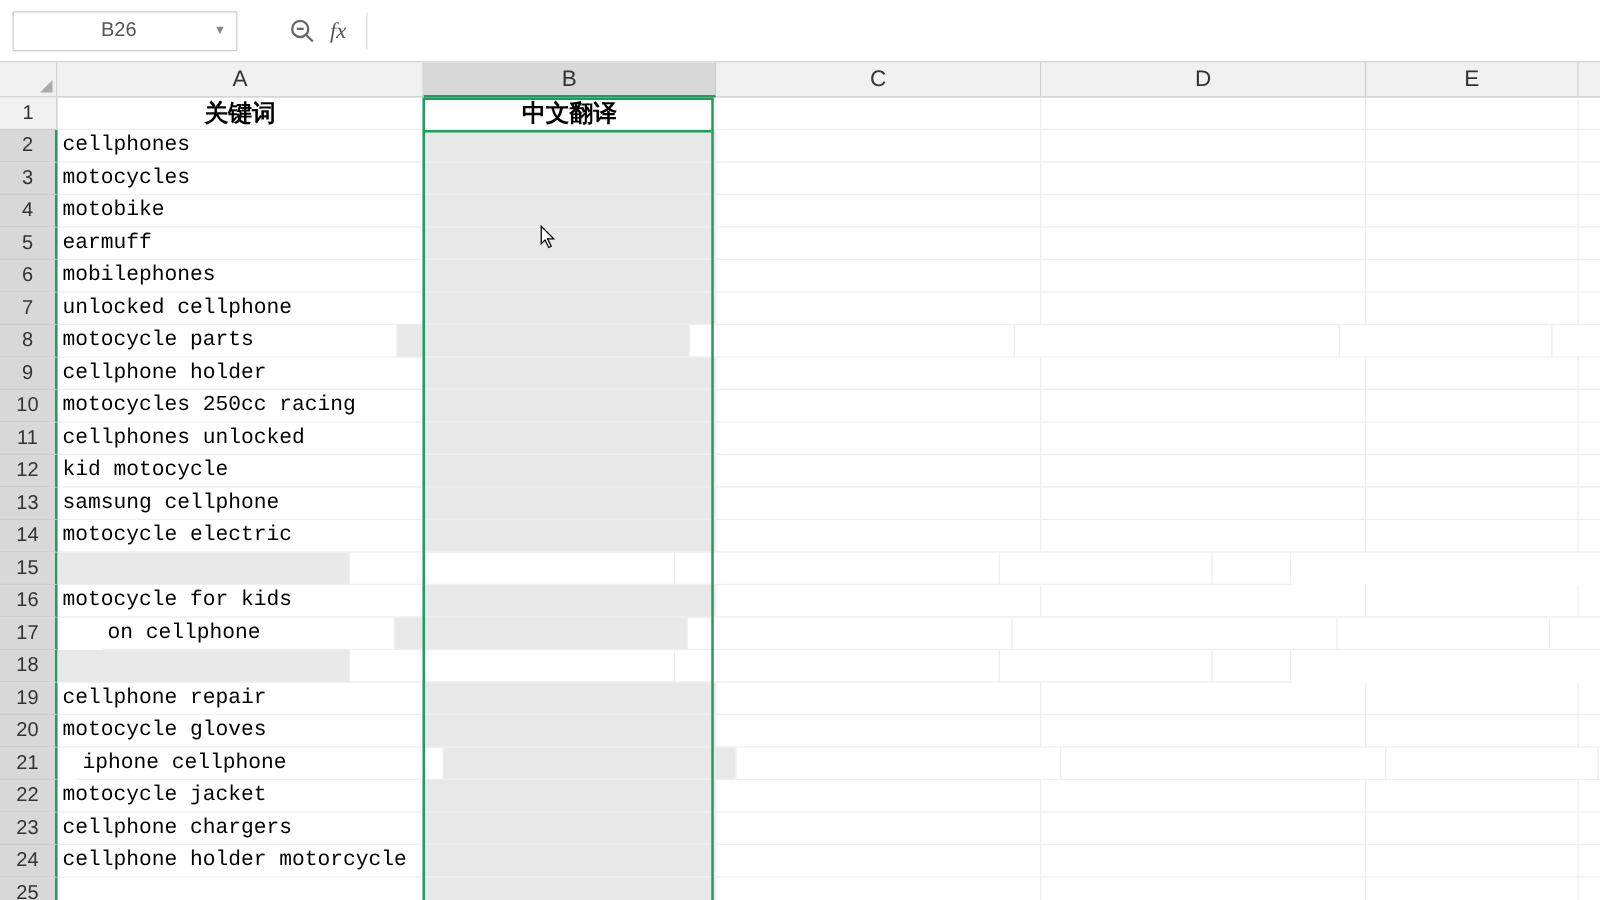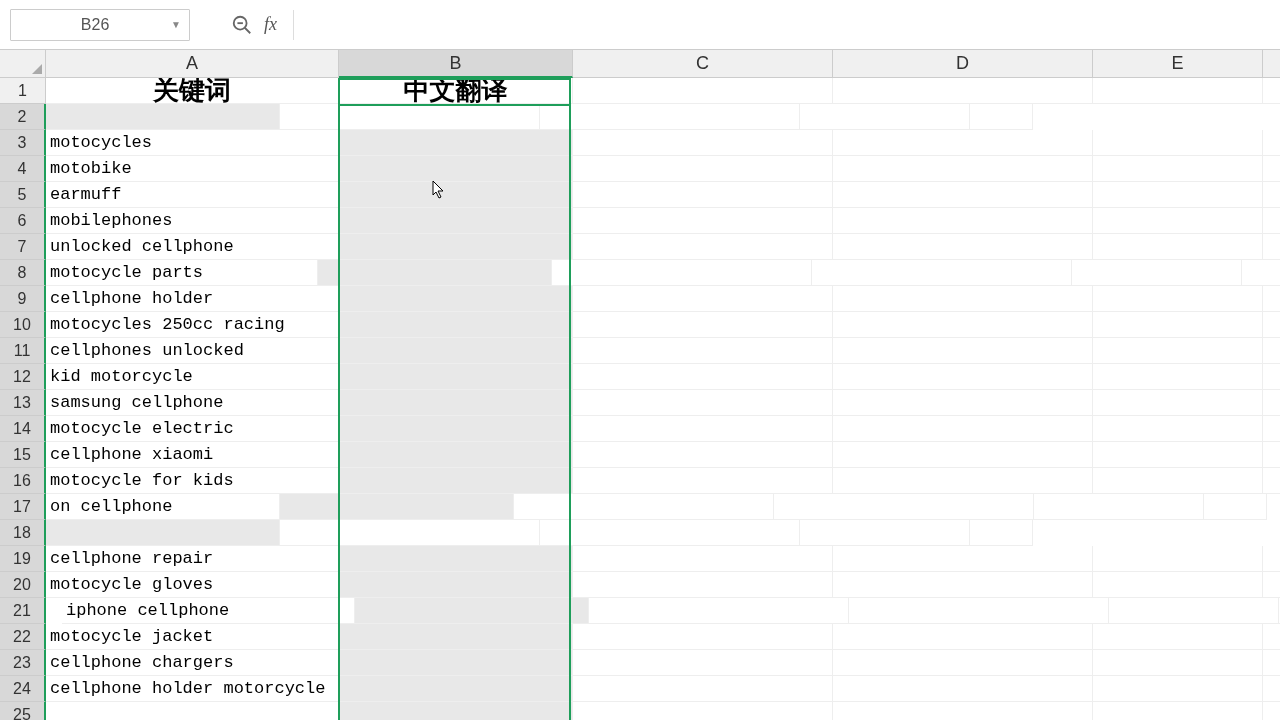--- a/index.html
+++ b/index.html
@@ -116,21 +116,21 @@
   color: #000;
   padding: 2px 4px;
   display: flex;
   align-items: center;
   overflow: hidden;
   white-space: nowrap;
 }
 .cell.header-cell {
   font-family: Liberation Serif, serif;
   font-weight: bold;
-  font-size: 26px;
+  font-size: 19px;
   justify-content: center;
 }
 .cell.sel { background: #e8e8e8; }
 
 .selection-outline {
   position: absolute;
   border: 2px solid #1e9e5a;
   pointer-events: none;
 }
 .cursor {
@@ -199,20 +199,21 @@
   <div class="cells" id="cells">
       <div class="row">
         <div class="cell header-cell" style="width: 293px;">关键词</div>
         <div class="cell header-cell" style="width: 234px;">中文翻译</div>
         <div class="cell header-cell" style="width: 260px;"></div>
         <div class="cell header-cell" style="width: 260px;"></div>
         <div class="cell header-cell" style="width: 170px;"></div>
         <div class="cell header-cell" style="width: 63px;"></div>
       </div>
       <div class="row">
+        <div class="cell" style="width: 293px;">cellphones</div>
         <div class="cell sel" style="width: 234px;"></div>
         <div class="cell" style="width: 260px;"></div>
         <div class="cell" style="width: 260px;"></div>
         <div class="cell" style="width: 170px;"></div>
         <div class="cell" style="width: 63px;"></div>
       </div>
       <div class="row">
         <div class="cell" style="width: 293px;">motocycles</div>
         <div class="cell sel" style="width: 234px;"></div>
         <div class="cell" style="width: 260px;"></div>
@@ -278,21 +279,21 @@
       </div>
       <div class="row">
         <div class="cell" style="width: 293px;">cellphones unlocked</div>
         <div class="cell sel" style="width: 234px;"></div>
         <div class="cell" style="width: 260px;"></div>
         <div class="cell" style="width: 260px;"></div>
         <div class="cell" style="width: 170px;"></div>
         <div class="cell" style="width: 63px;"></div>
       </div>
       <div class="row">
-        <div class="cell" style="width: 293px;">kid motorcycle</div>
+        <div class="cell" style="width: 293px;">kid motocycle</div>
         <div class="cell sel" style="width: 234px;"></div>
         <div class="cell" style="width: 260px;"></div>
         <div class="cell" style="width: 260px;"></div>
         <div class="cell" style="width: 170px;"></div>
         <div class="cell" style="width: 63px;"></div>
       </div>
       <div class="row">
         <div class="cell" style="width: 293px;">samsung cellphone</div>
         <div class="cell sel" style="width: 234px;"></div>
         <div class="cell" style="width: 260px;"></div>
@@ -302,37 +303,36 @@
       </div>
       <div class="row">
         <div class="cell" style="width: 293px;">motocycle electric</div>
         <div class="cell sel" style="width: 234px;"></div>
         <div class="cell" style="width: 260px;"></div>
         <div class="cell" style="width: 260px;"></div>
         <div class="cell" style="width: 170px;"></div>
         <div class="cell" style="width: 63px;"></div>
       </div>
       <div class="row">
-        <div class="cell" style="width: 293px;">cellphone xiaomi</div>
         <div class="cell sel" style="width: 234px;"></div>
         <div class="cell" style="width: 260px;"></div>
         <div class="cell" style="width: 260px;"></div>
         <div class="cell" style="width: 170px;"></div>
         <div class="cell" style="width: 63px;"></div>
       </div>
       <div class="row">
         <div class="cell" style="width: 293px;">motocycle for kids</div>
         <div class="cell sel" style="width: 234px;"></div>
         <div class="cell" style="width: 260px;"></div>
         <div class="cell" style="width: 260px;"></div>
         <div class="cell" style="width: 170px;"></div>
         <div class="cell" style="width: 63px;"></div>
       </div>
       <div class="row">
-        <div class="cell" style="width: 234px;">on cellphone</div>
+        <div class="cell" style="width: 234px; margin-left: 36px;">on cellphone</div>
         <div class="cell sel" style="width: 234px;"></div>
         <div class="cell" style="width: 260px;"></div>
         <div class="cell" style="width: 260px;"></div>
         <div class="cell" style="width: 170px;"></div>
         <div class="cell" style="width: 63px;"></div>
       </div>
       <div class="row">
         <div class="cell sel" style="width: 234px;"></div>
         <div class="cell" style="width: 260px;"></div>
         <div class="cell" style="width: 260px;"></div>

